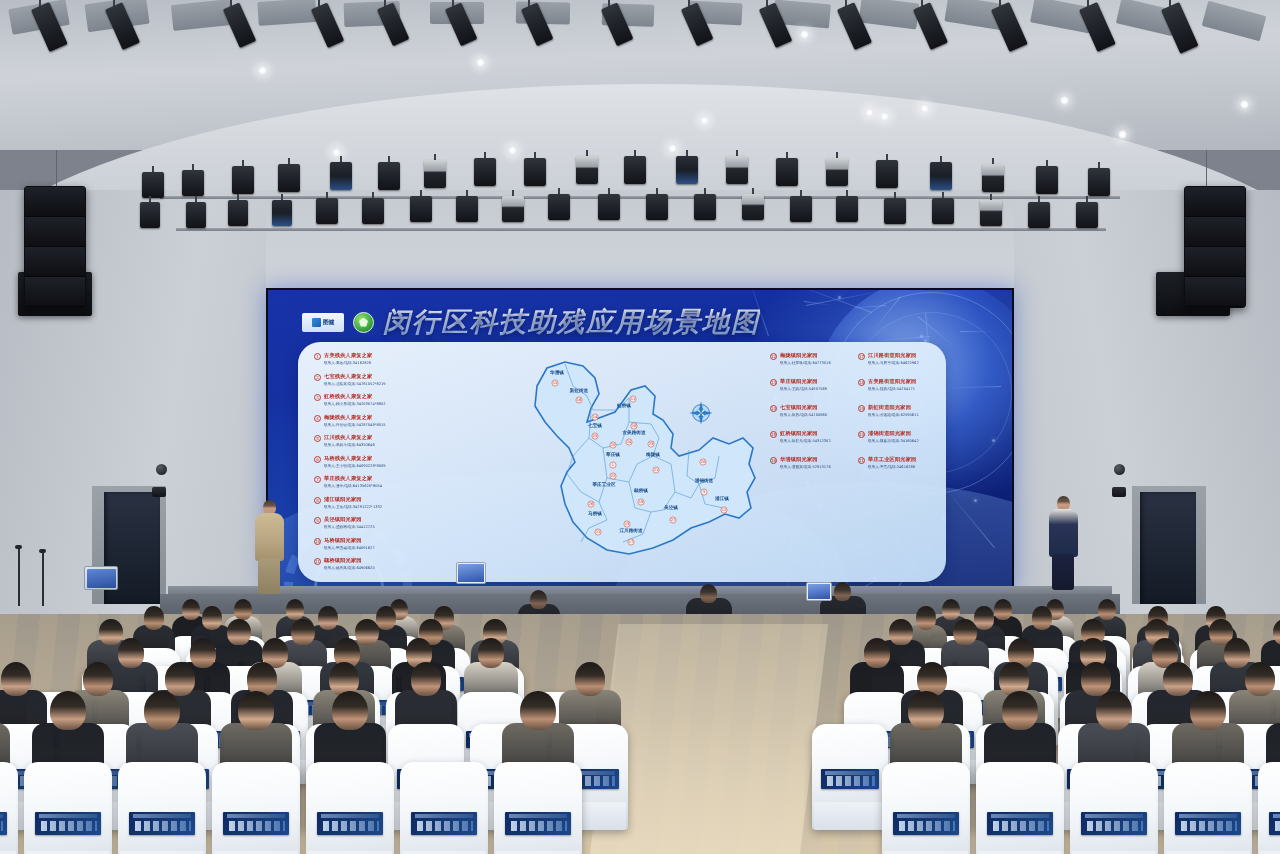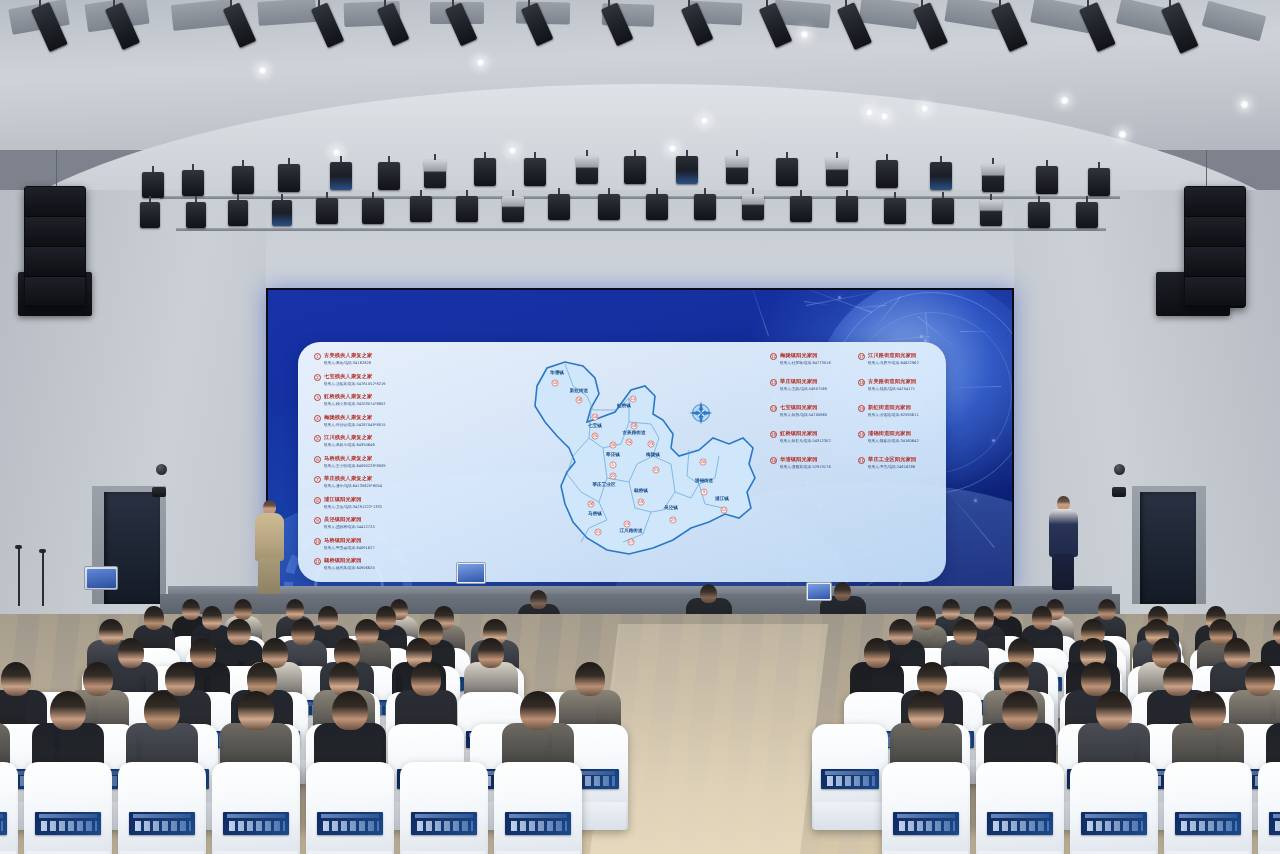--- a/index.html
+++ b/index.html
@@ -724,20 +724,28 @@
         <div class="scr-node" style="left: 44.1358px; top: 190.694px;"></div>
         <div class="scr-node" style="left: 55.8786px; top: 214.58px;"></div>
         <div class="scr-node" style="left: 73.3004px; top: 263.229px;"></div>
         <div class="scr-node" style="left: 143.809px; top: 114.666px;"></div>
       </div>
     <div class="scr-wave"></div>
     <div class="scr-wave2"></div>
     <div class="scr-gear"></div>
     <div class="scr-gear2"></div>
 
+    <div class="scr-title-row">
+      <div class="logo-box">
+        <div class="lg-sq"></div>
+        <div class="lg-tx">图健</div>
+      </div>
+      <div class="logo-emblem"></div>
+      <div class="scr-title">闵行区科技助残应用场景地图</div>
+    </div>
 
     <div class="scr-panel">
       <div class="panel-cols" id="list-left">
           <div class="entry" style="left: 16px; top: 10px;">
             <div class="e-head">
               <span class="e-num">1</span>
               <span class="e-title">古美残疾人康复之家</span>
             </div>
             <div class="e-sub">联系人:高敏/电话:34162628</div>
           </div>

